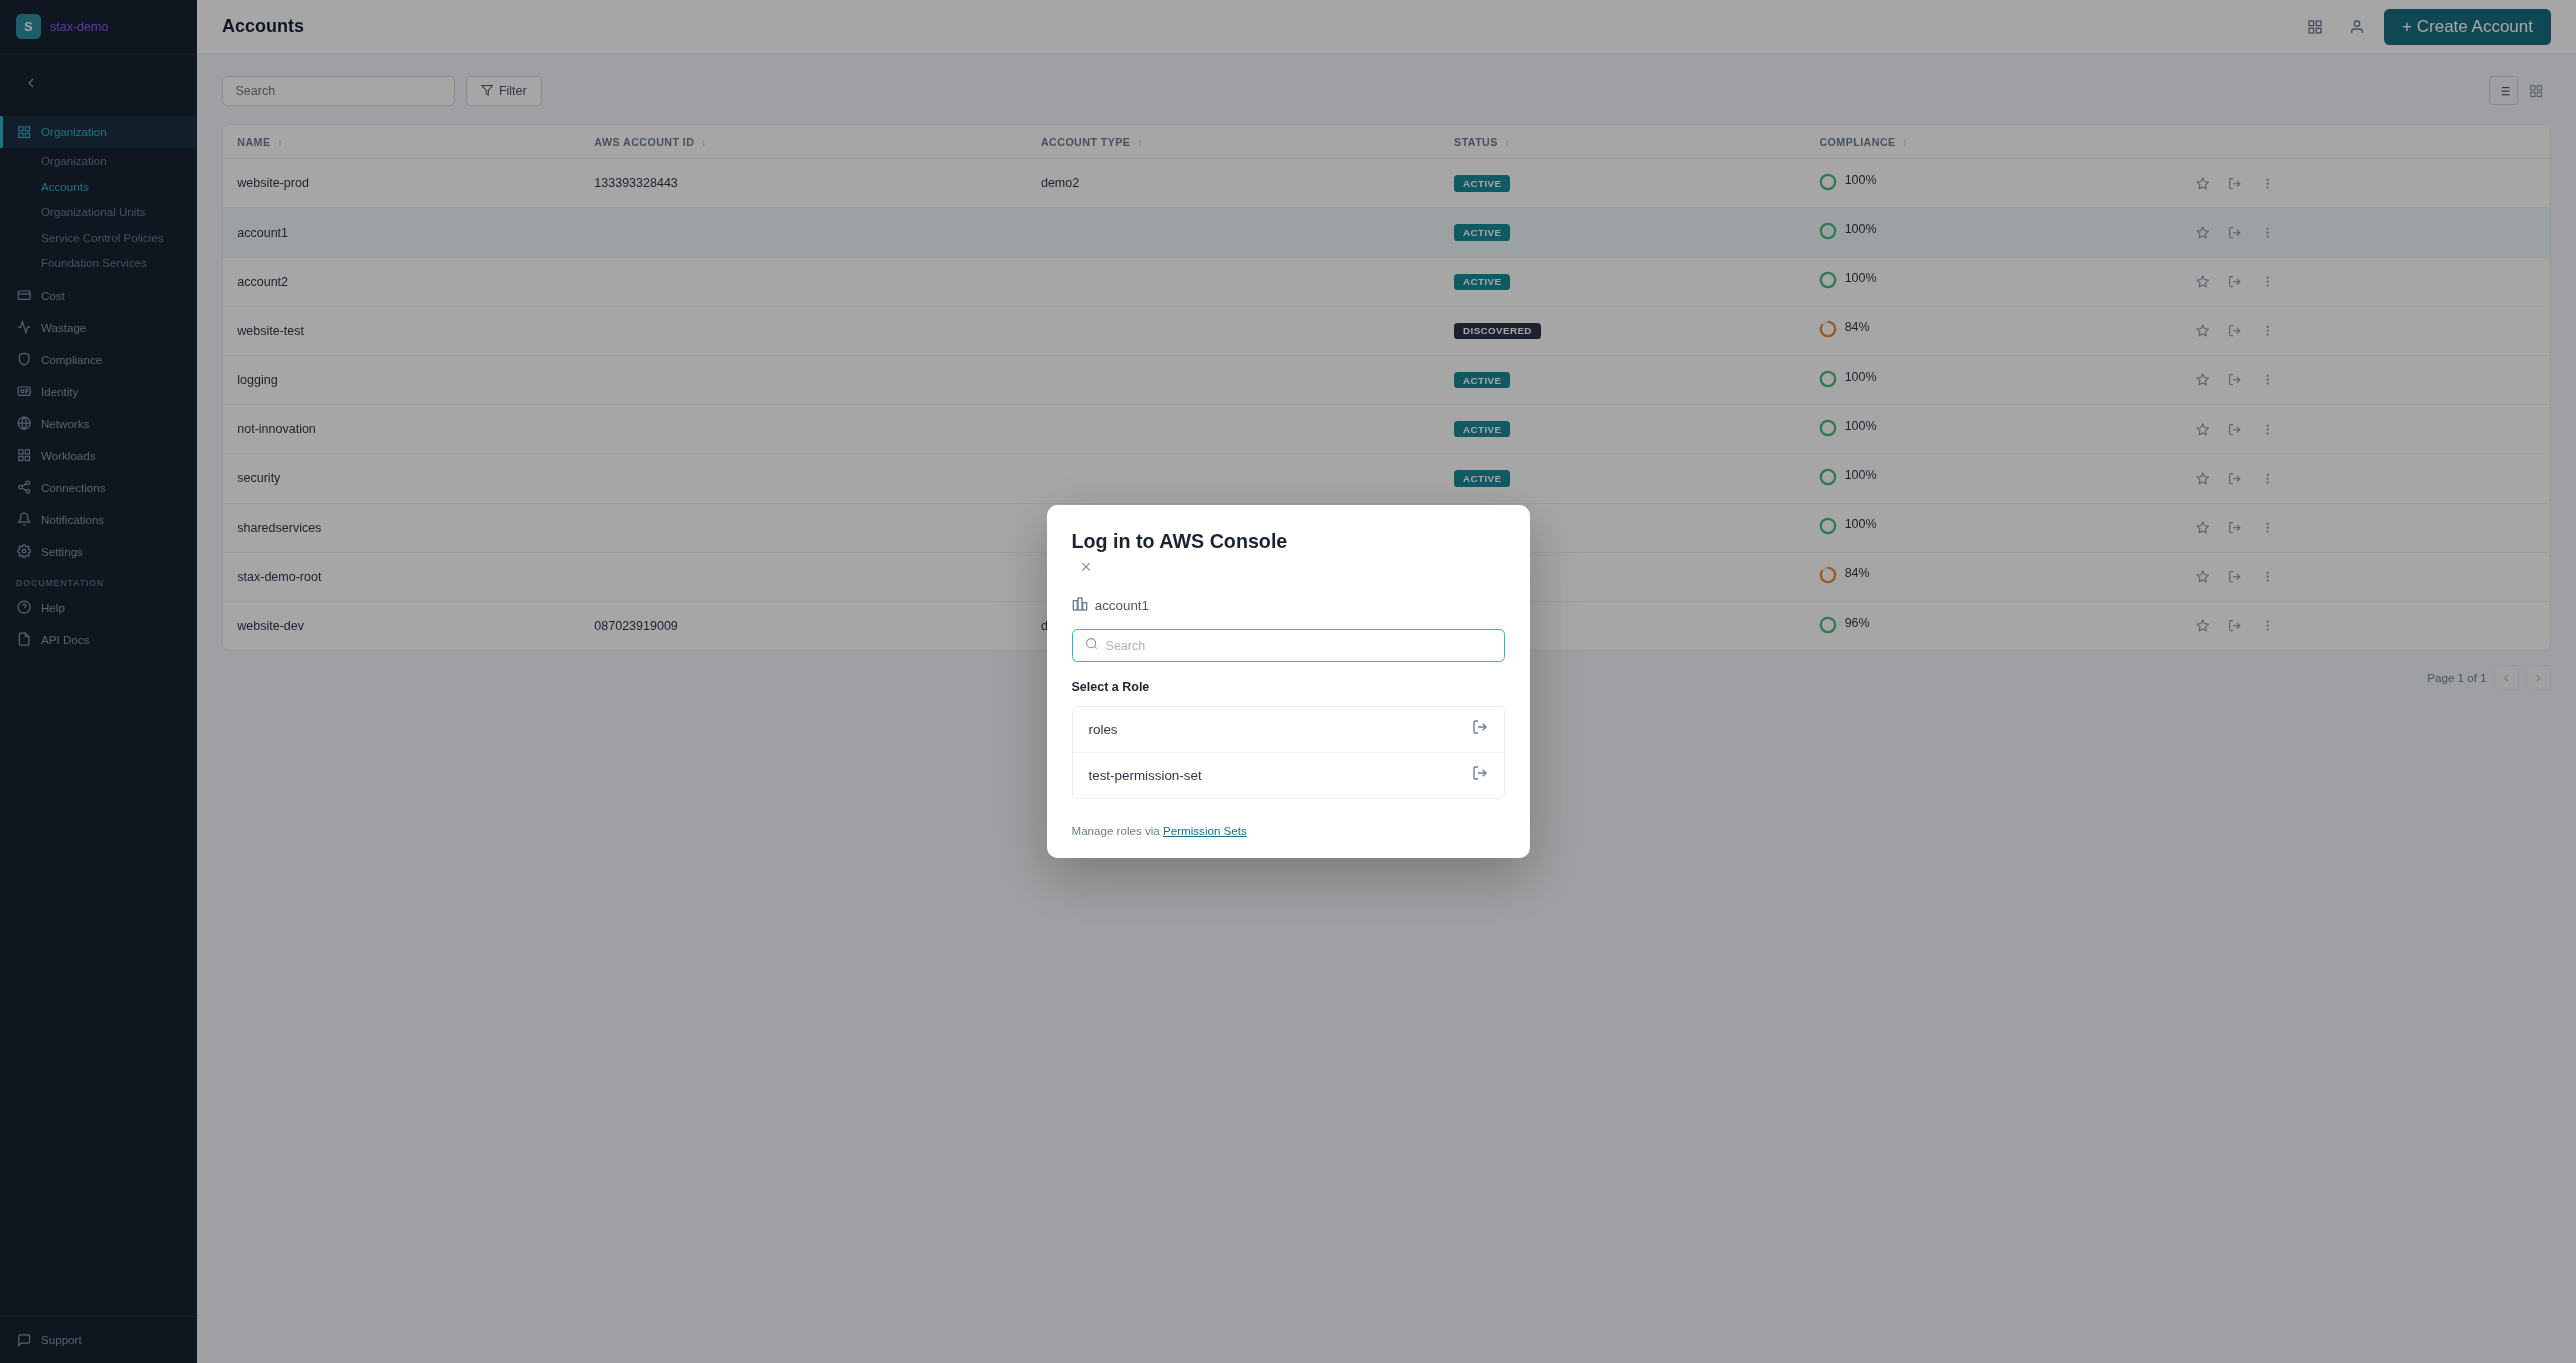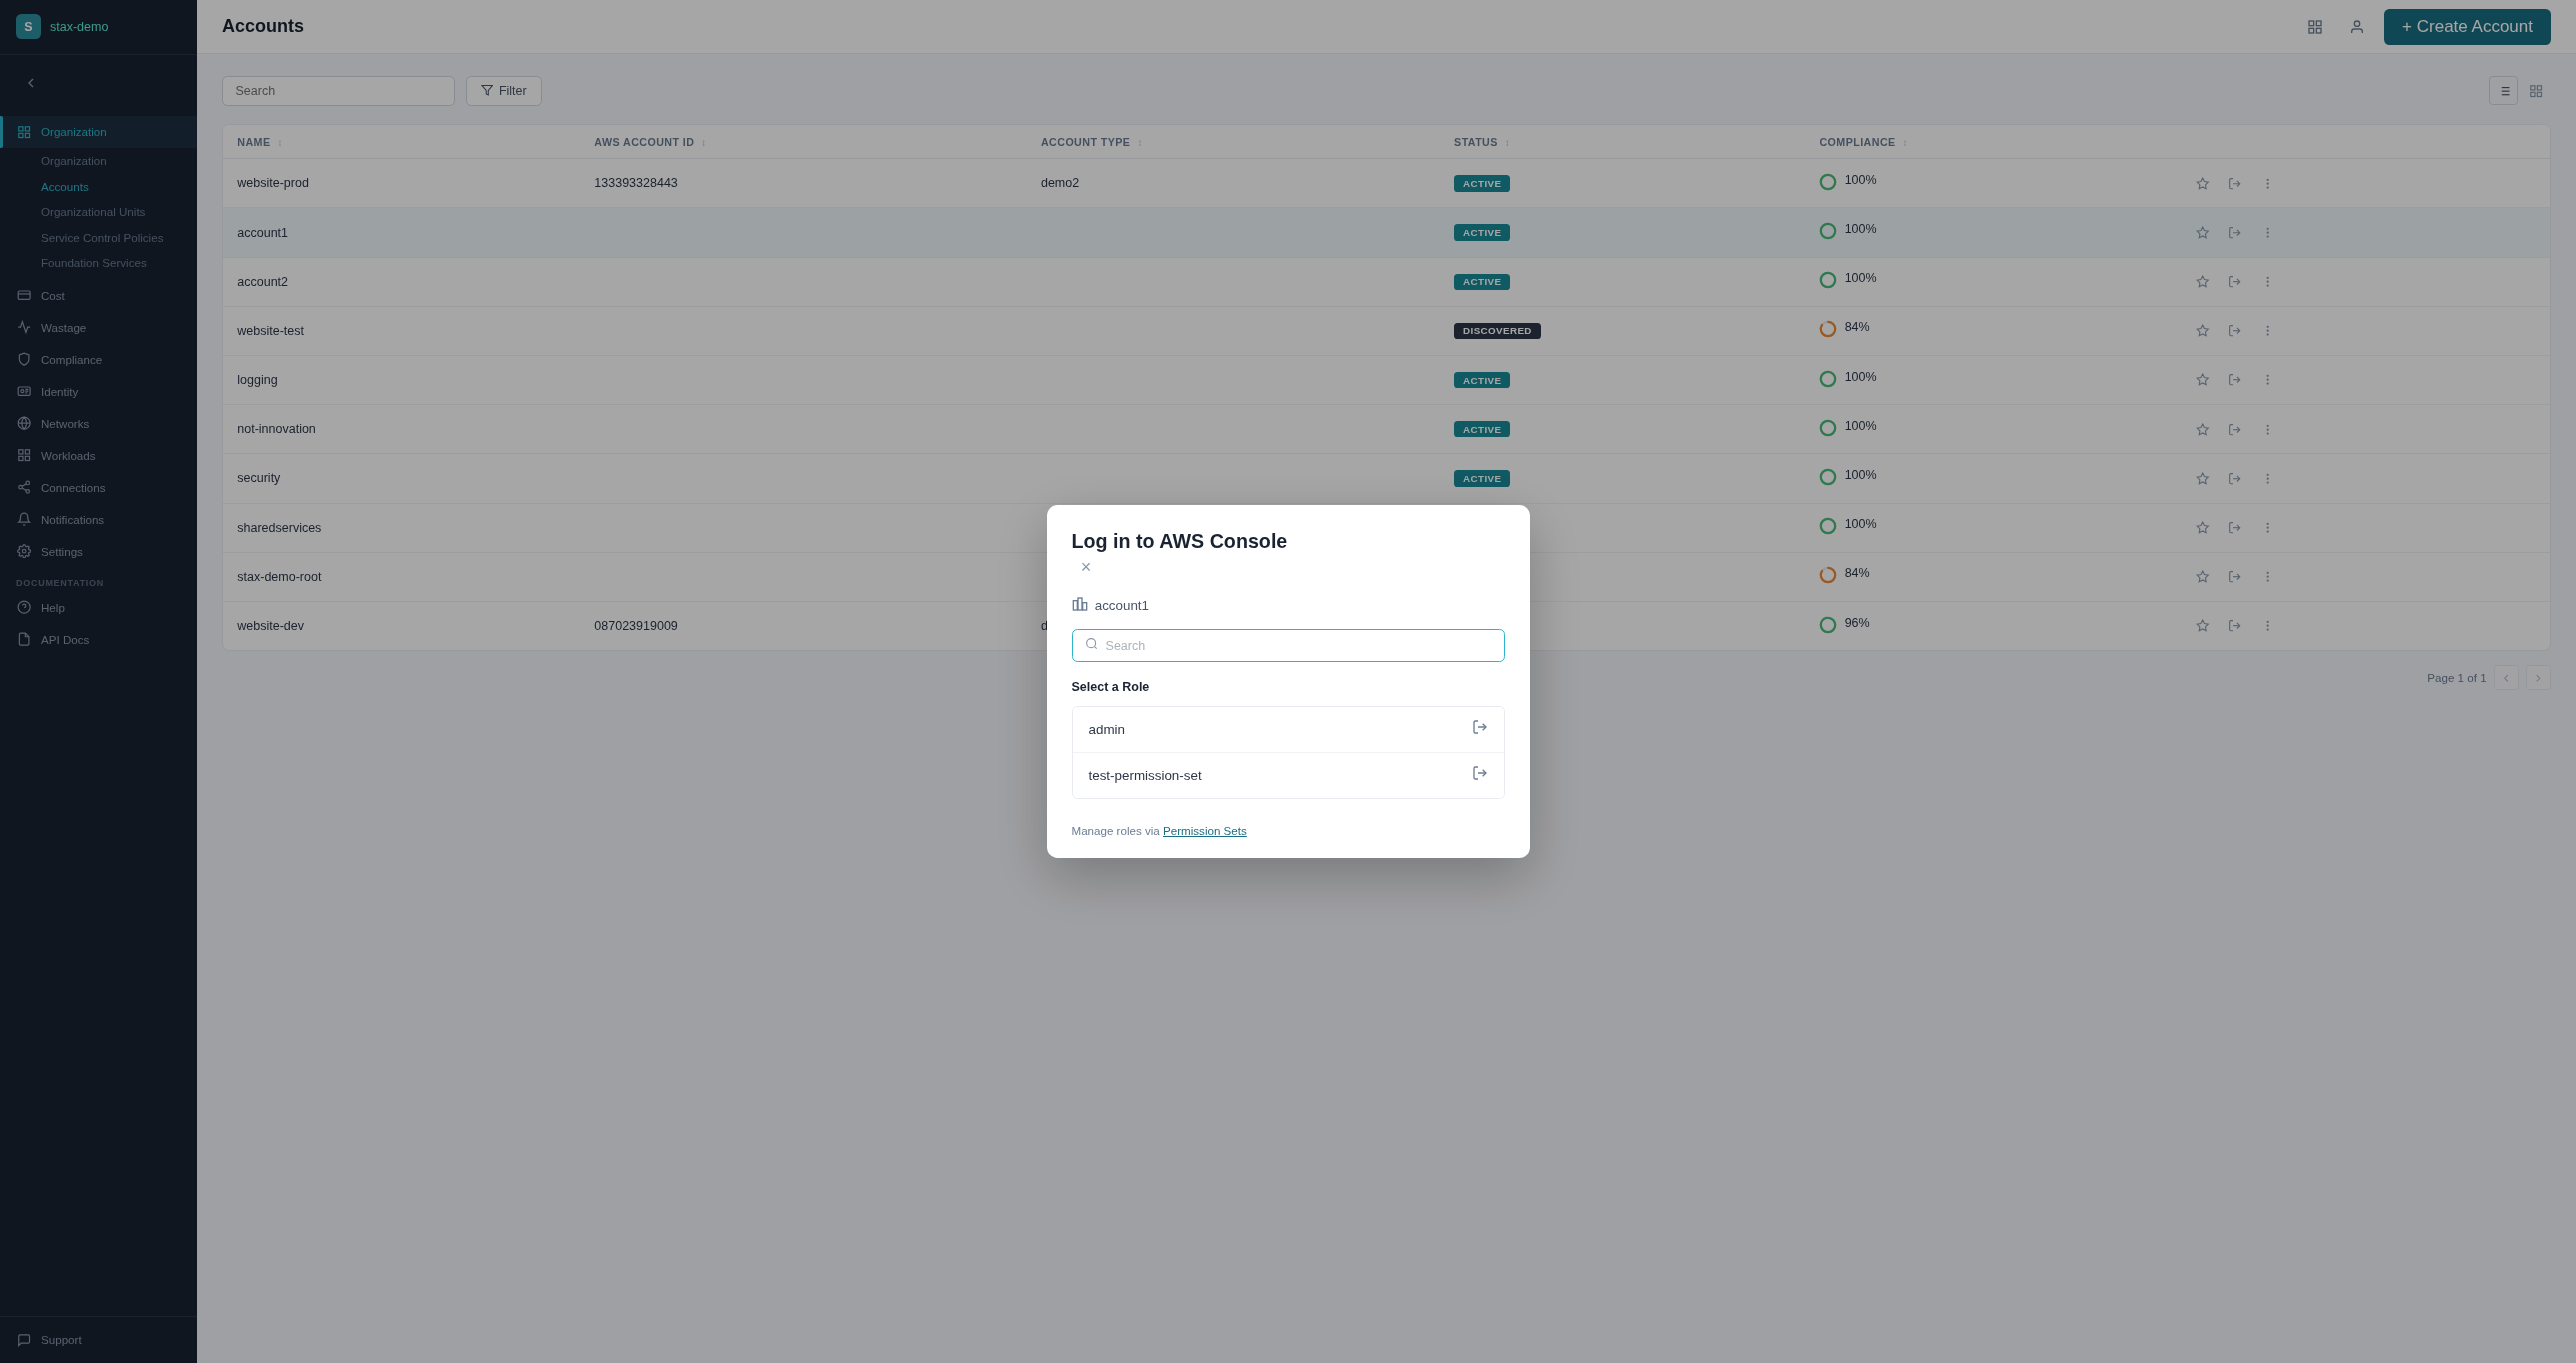--- a/index.html
+++ b/index.html
@@ -6,21 +6,21 @@
     body { font-family: -apple-system, BlinkMacSystemFont, 'Segoe UI', sans-serif; background: #f5f6fa; color: #1a1a2e; font-size: 12.5px; }
 
     
     .app { display: flex; height: 100vh; overflow: hidden; }
 
     
     .sidebar { width: 197px; background: #1a2332; display: flex; flex-direction: column; flex-shrink: 0; overflow-y: auto; }
     .sidebar-header { padding: 14.3px 16px; display: flex; align-items: center; gap: 9px; border-bottom: 0.9px solid rgba(255,255,255,0.08); }
     .sidebar-logo { width: 25px; height: 25px; background: #2d8fa0; border-radius: 5.4px; display: flex; align-items: center; justify-content: center; }
     .sidebar-logo-text { color: white; font-weight: 700; font-size: 12.5px; }
-    .sidebar-app-name { color: #5eead4; font-size: 12.5px; font-weight: 500; }
+    .sidebar-app-name { color: #8b5cf6; font-size: 12.5px; font-weight: 500; }
 
     .sidebar-collapse-btn { width: 29px; height: 29px; margin: 10.7px 16px; display: flex; align-items: center; justify-content: center; cursor: pointer; color: #8898aa; border-radius: 3.6px; }
 
     .nav-section { padding: 3.6px 0; }
     .nav-group-label { color: #5a6a7e; font-size: 9px; font-weight: 600; letter-spacing: 0.08em; padding: 10.7px 16px 3.6px; text-transform: uppercase; }
 
     .nav-item { display: flex; align-items: center; gap: 9px; padding: 8px 16px; cursor: pointer; color: #8898aa; font-size: 11.6px; position: relative; }
     .nav-item.active { color: #2db5cc; background: rgba(45,181,204,0.1); }
     .nav-item.active::before { content: ''; position: absolute; left: 0; top: 0; bottom: 0; width: 2.7px; background: #2db5cc; border-radius: 0 1.8px 1.8px 0; }
     .nav-item .nav-icon { width: 16px; height: 16px; display: flex; align-items: center; justify-content: center; font-size: 13.4px; flex-shrink: 0; }
@@ -812,21 +812,21 @@
             </svg>
         </span>
         <input class="modal-search-input" type="text" placeholder="Search" style="">
       </div>
     </div>
 
     <div class="modal-section">
       <div class="modal-section-label">Select a Role</div>
       <div class="role-list">
         <div class="role-item">
-          <span>admin</span>
+          <span>roles</span>
           <span class="role-login-icon">
             <svg width="16" height="16" viewBox="0 0 24 24" fill="none" stroke="currentColor" stroke-width="2">
                 <path d="M9 21H5a2 2 0 0 1-2-2V5a2 2 0 0 1 2-2h4"></path>
                 <polyline points="16 17 21 12 16 7"></polyline>
                 <line x1="21" y1="12" x2="9" y2="12"></line>
               </svg>
           </span>
         </div>
         <div class="role-item">
           <span>test-permission-set</span>

